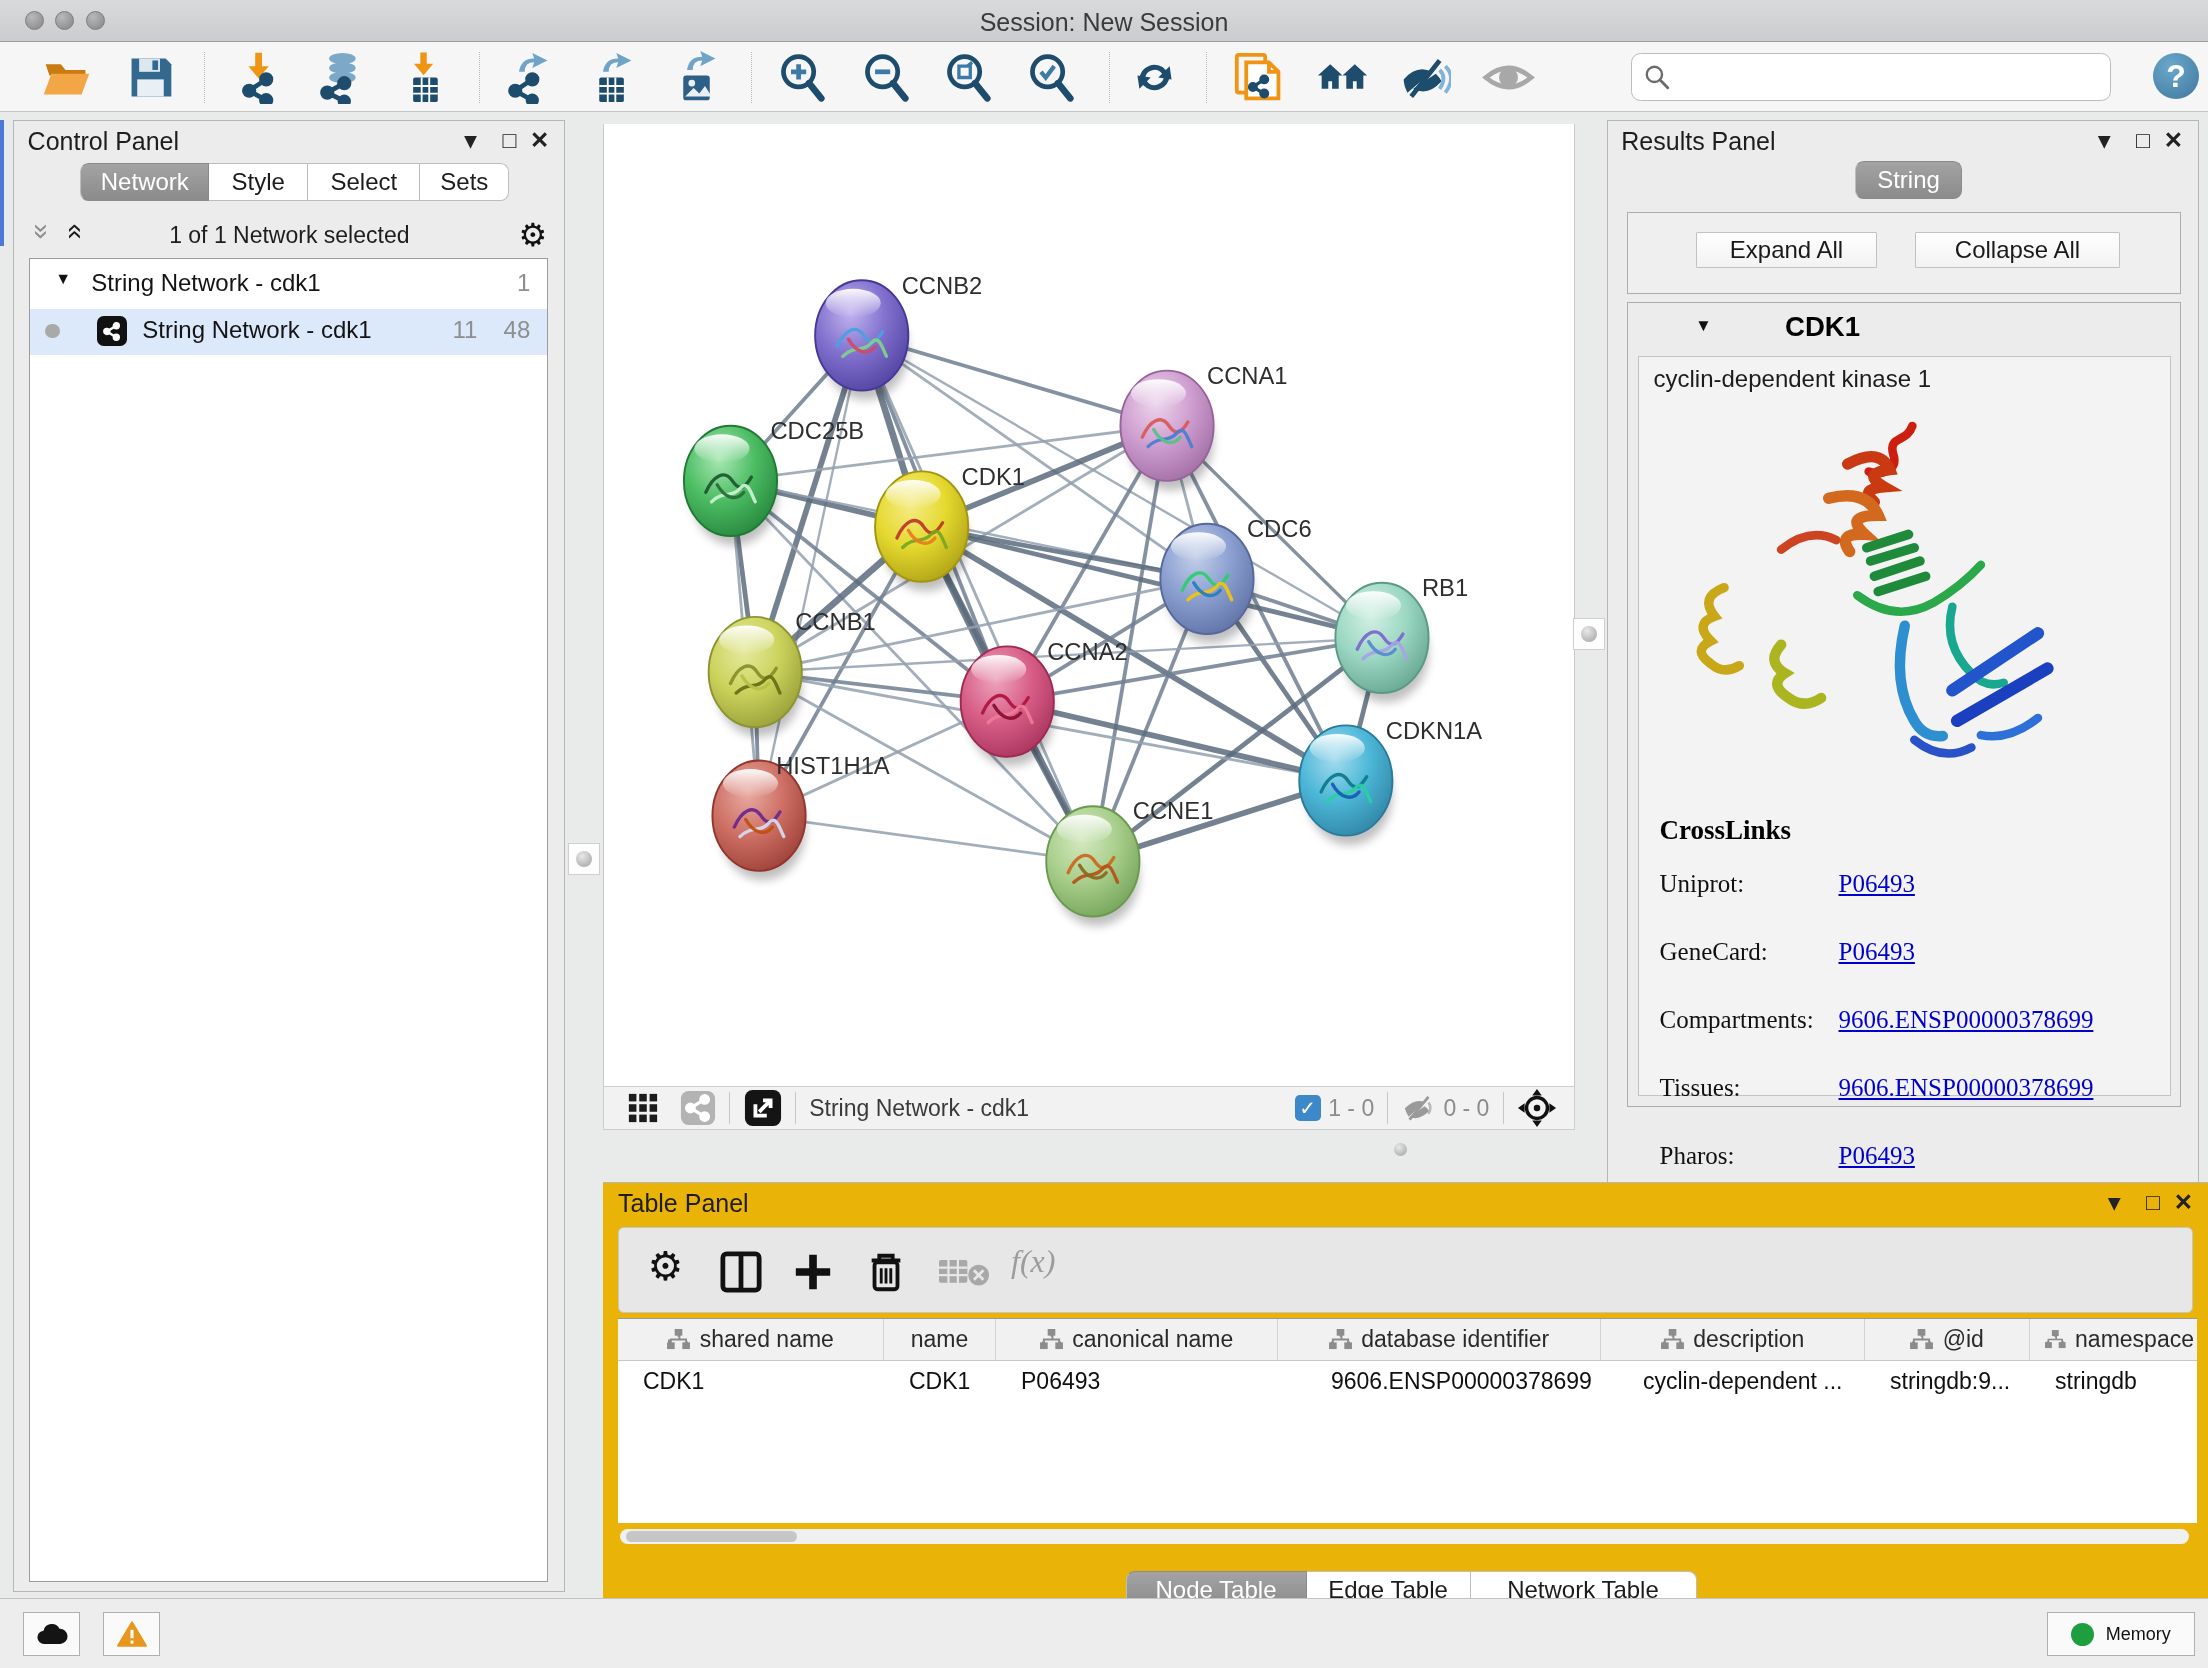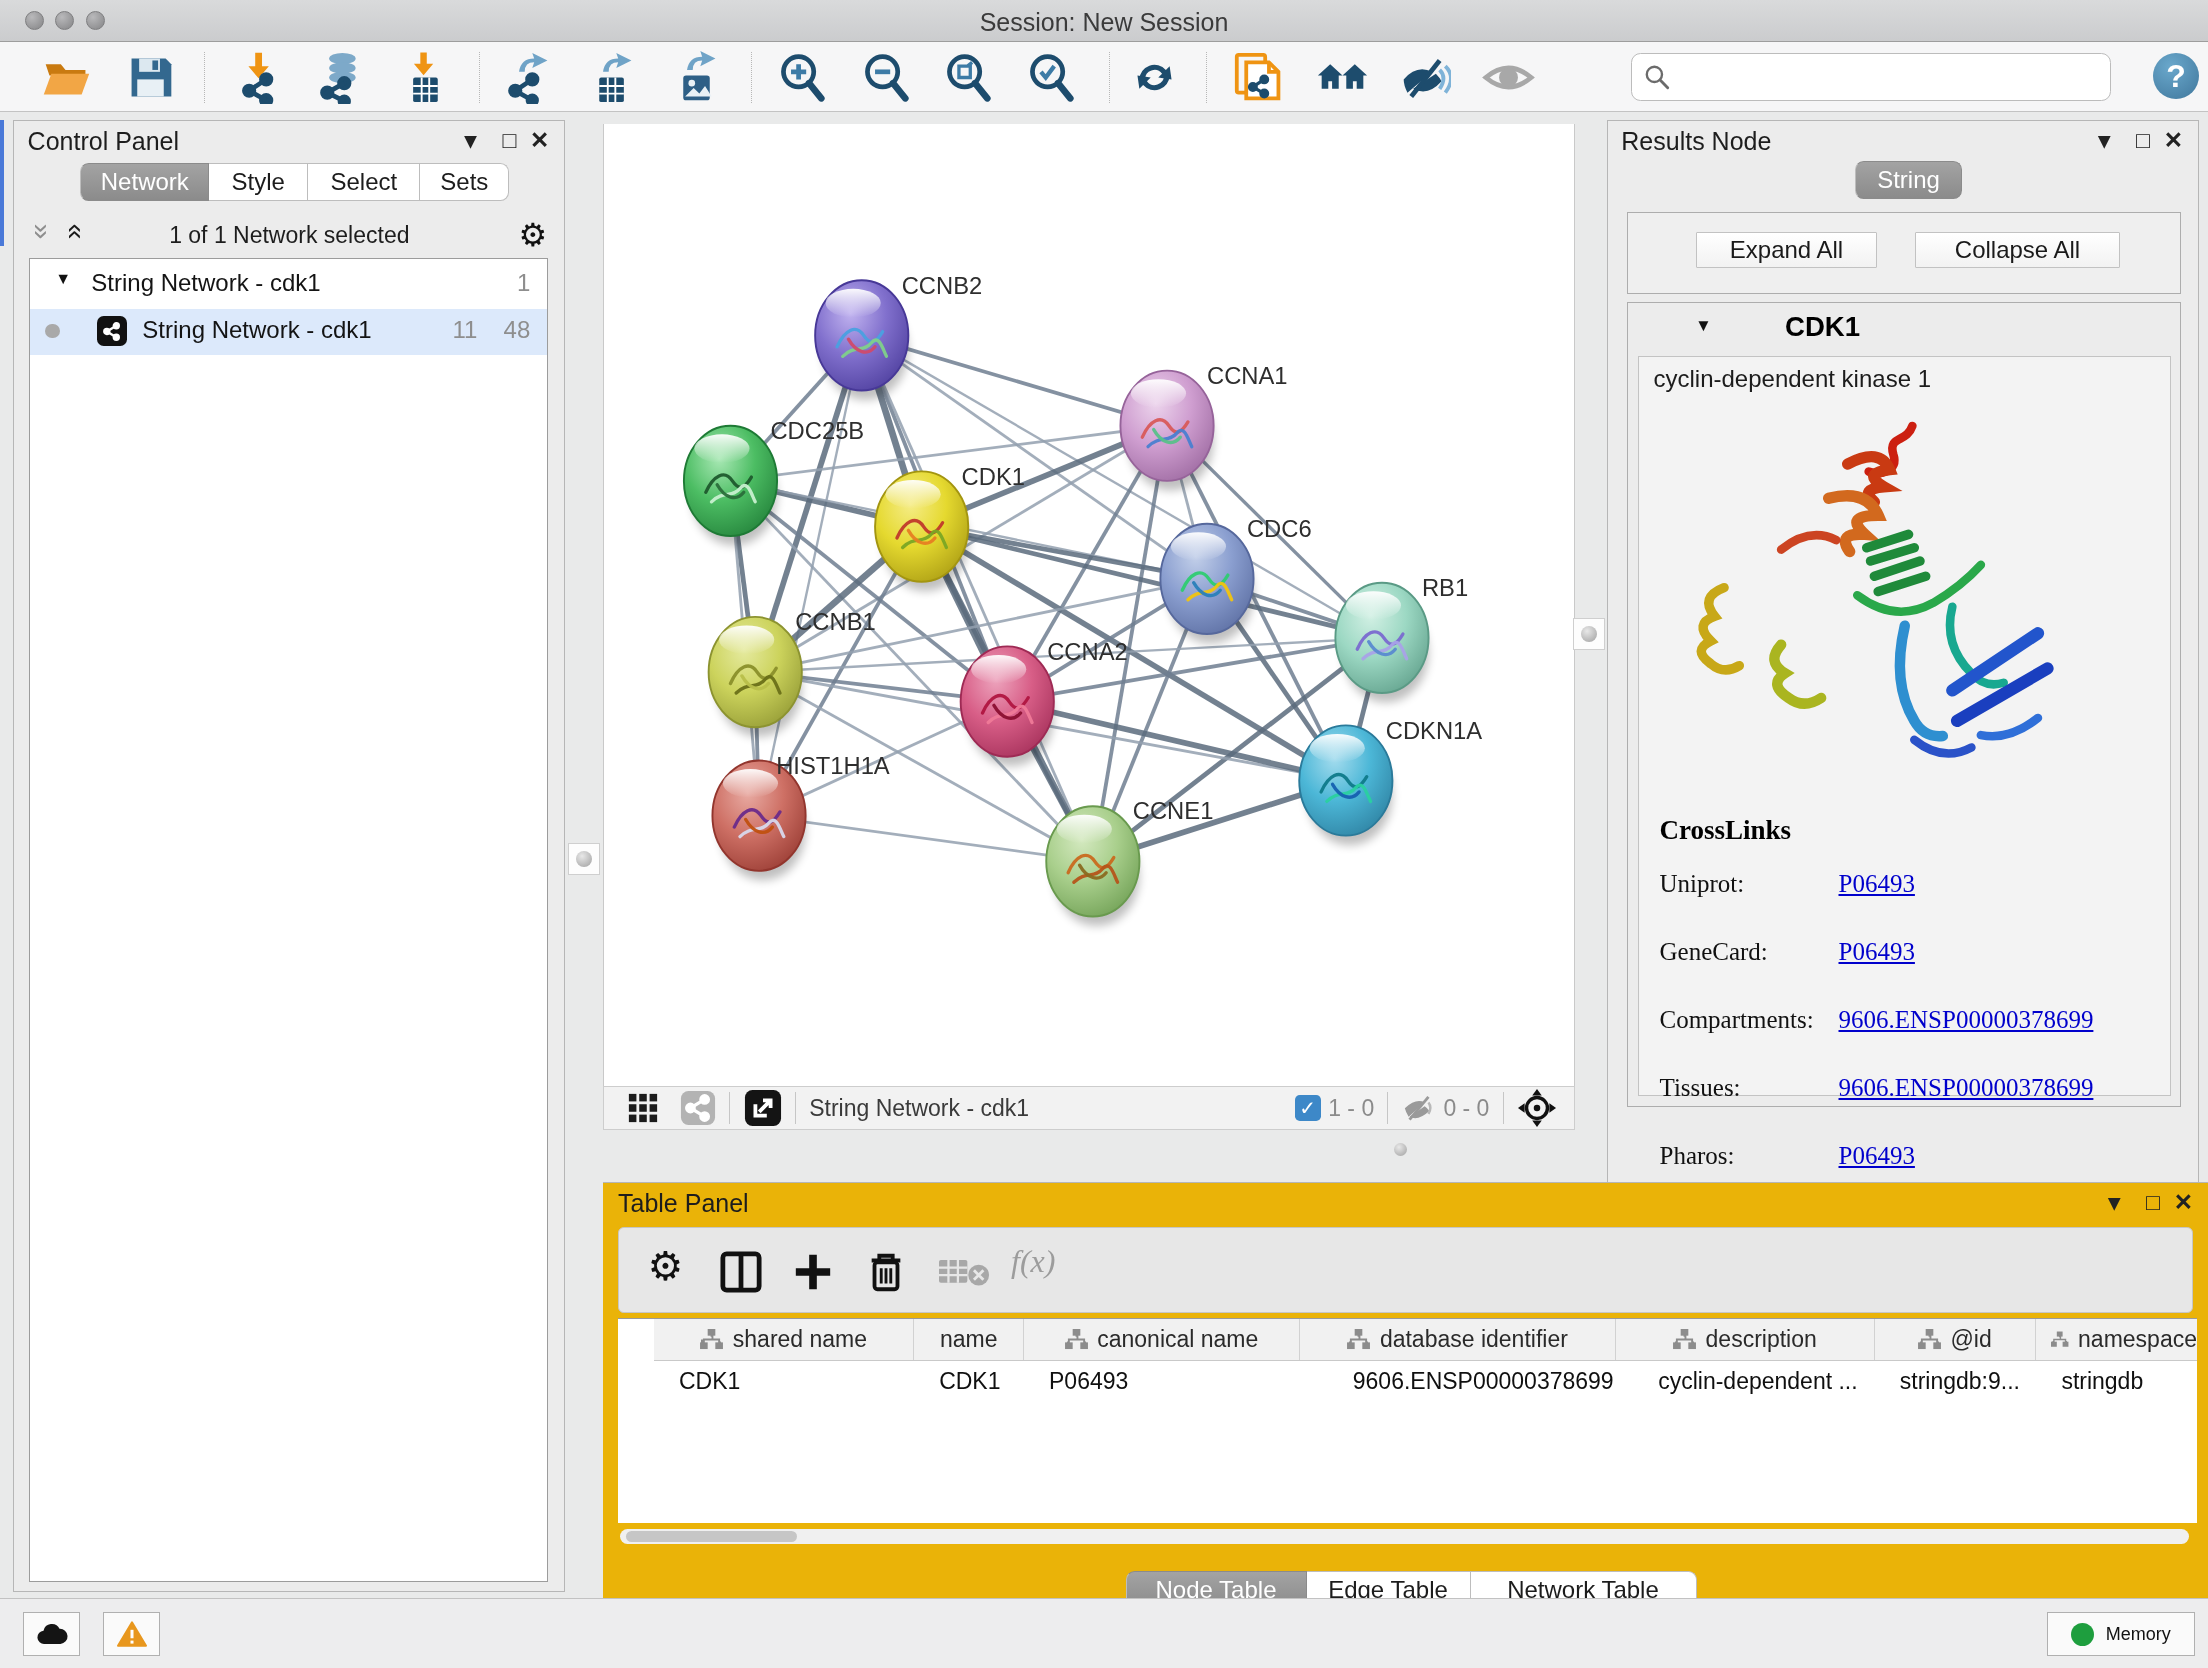--- a/index.html
+++ b/index.html
@@ -71,21 +71,21 @@
   #rp-inner { left:9.5px; top:53px; width:533px; height:740px; background:#f3f3f3; border:1px solid #c3c3c3; }
   #rp-desc { left:15px; top:7.6px; font-size:24px; color:#1c1c1c; }
   .xl-title { font-family:"Liberation Serif",serif; font-weight:bold; font-size:27px; color:#000; }
   .xl-row { display:flex; height:44px; align-items:flex-start;margin-top:24px; }
   .xl-label { font-family:"Liberation Serif",serif; font-size:25px; color:#111; width:179px; }
   .xl-link { font-family:"Liberation Serif",serif; font-size:25px; color:#0000cc; text-decoration:underline; cursor:pointer; }
 
   
   #table-panel { left:603px; top:1182px; width:1605px; height:430px; background:#eab308; border-top:1px solid #b6b6b6; }
   #tp-toolbar { left:15px; top:44px; width:1575px; height:86px; background:#e7e7e7; border:1px solid #c6c6c6; border-radius:5.7px; }
-  #tp-table { left:15px; top:135px; width:1579px; height:205px; background:#fff; border-top:1.9px solid #9a9a9a; overflow:hidden;padding-left:36px; }
+  #tp-table { left:15px; top:135px; width:1579px; height:205px; background:#fff; border-top:1.9px solid #9a9a9a; overflow:hidden; }
   #tp-headrow { display:flex; height:42px; background:#f1f1f1; border-bottom:1px solid #c9c9c9; }
   .hcell { display:flex; align-items:center; justify-content:center; gap:9.5px; font-size:23px; color:#2a2a2a;
     border-right:1px solid #d2d2d2; overflow:hidden; white-space:nowrap; cursor:pointer; }
   #tp-datarow { display:flex; height:40px; }
   .dcell { font-size:23px; color:#101010; padding-left:25px; display:flex; align-items:center; overflow:hidden; white-space:nowrap; }
   .c0{width:266px}.c1{width:112px}.c2{width:282px}.c3{width:323px}.c4{width:264px}.c5{width:165px}.c6{width:164px;border-right:none}
   #tp-scroll { left:17px; top:346px; width:1569px; height:15px; background:#f0f0f0; border-radius:7.6px; }
   #tp-thumb { left:5.7px; top:1.9px; width:171px; height:11.4px; background:#c6c6c6; border-radius:5.7px; cursor:pointer; }
   .fx { font-family:"Liberation Serif",serif; font-style:italic; font-size:32px; color:#9c9c9c; }
 
@@ -571,21 +571,21 @@
         </g>
     </svg>
   </div>
   <div class="abs gripdot" style="left:1394px;top:1143px;width:13.3px;height:13.3px"></div>
 
   <div class="abs gripbox" style="left:1573px;top:618px">
       <div class="gripdot"></div>
     </div>
 
   <div id="results-panel" class="abs panel">
-    <div class="abs phead-title" style="left:13.3px;top:5.7px">Results Node</div>
+    <div class="abs phead-title" style="left:13.3px;top:5.7px">Results Panel</div>
     <div class="abs phead-ic" style="right:88px;top:5.7px">▾</div>
     <div class="abs phead-ic" style="right:48px;top:5.7px">□</div>
     <div class="abs phead-ic" style="right:15px;top:5.7px">✕</div>
 
     <div class="abs" style="left:0;top:40px;width:100%;text-align:center">
       <div class="seg">
           <div class="sgb sel" style="width:107px;border-radius:8.6px">String</div>
         </div>
     </div>
 

